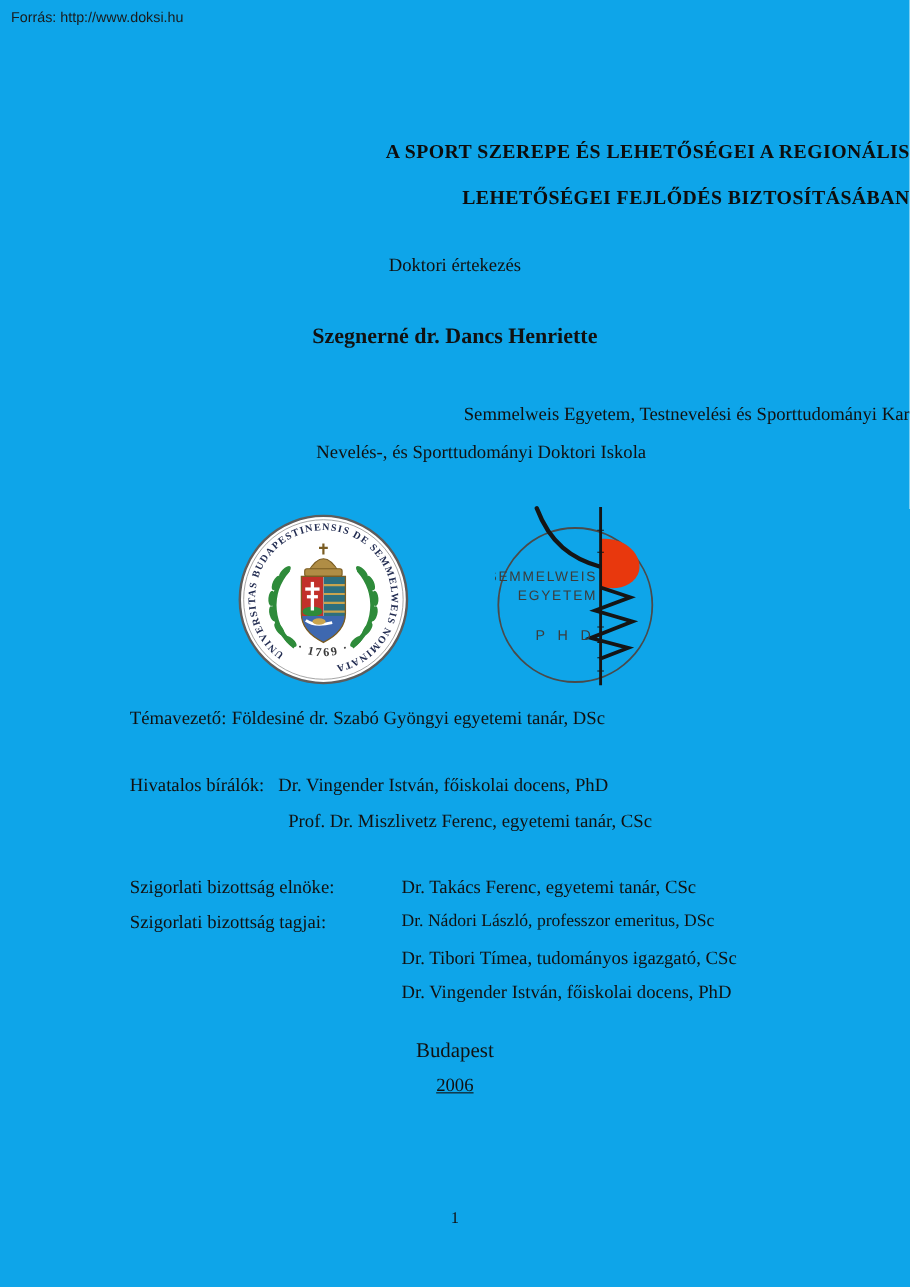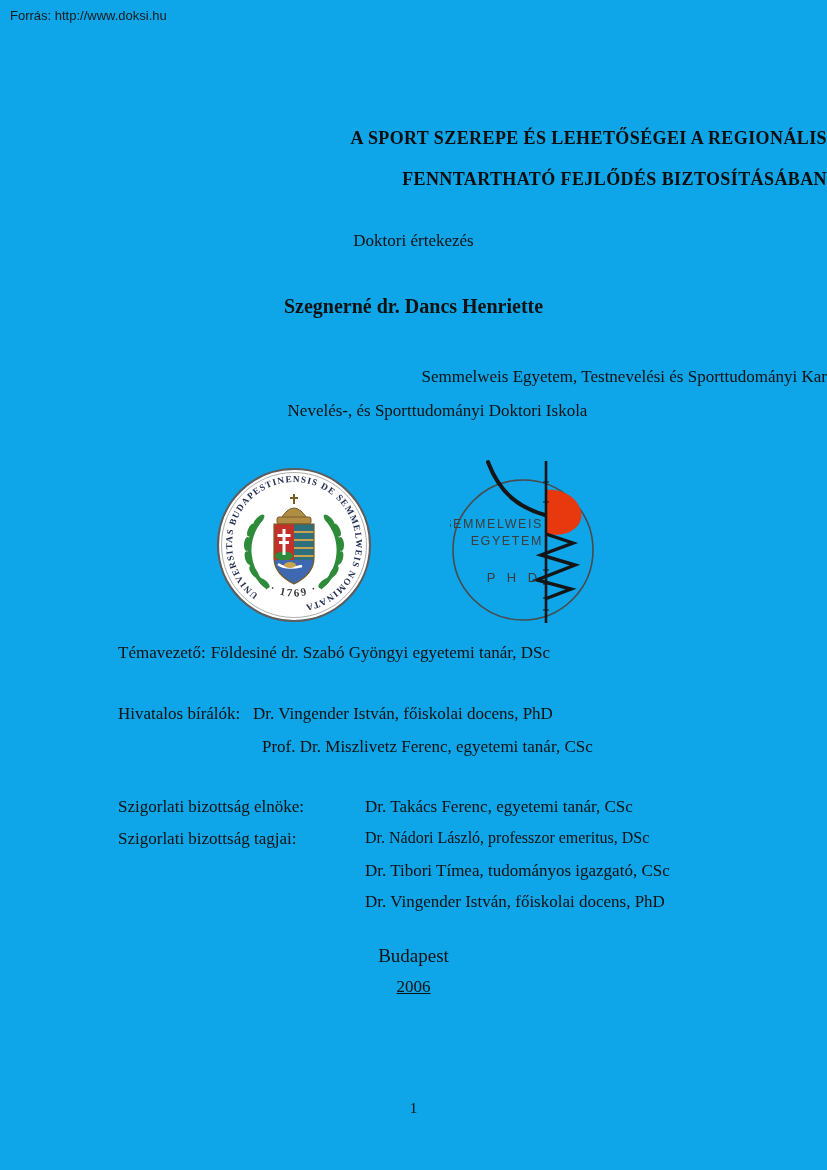--- a/index.html
+++ b/index.html
@@ -111,21 +111,21 @@
 </style>
 </head>
 <body>
 
 <div class="page">
 
   <div class="source-note">Forrás: http://www.doksi.hu</div>
 
   <div class="title-block">
     <div>A SPORT SZEREPE ÉS LEHETŐSÉGEI A REGIONÁLIS</div>
-    <div>FENNTARTHATÓ FEJLŐDÉS BIZTOSÍTÁSÁBAN</div>
+    <div>LEHETŐSÉGEI FEJLŐDÉS BIZTOSÍTÁSÁBAN</div>
   </div>
 
   <div class="subtitle">Doktori értekezés</div>
 
   <div class="author">Szegnerné dr. Dancs Henriette</div>
 
   <div class="inst-line1">Semmelweis Egyetem, Testnevelési és Sporttudományi Kar</div>
   <div class="inst-line2">Nevelés-, és Sporttudományi Doktori Iskola</div>
 
   <div class="seal-logo">

